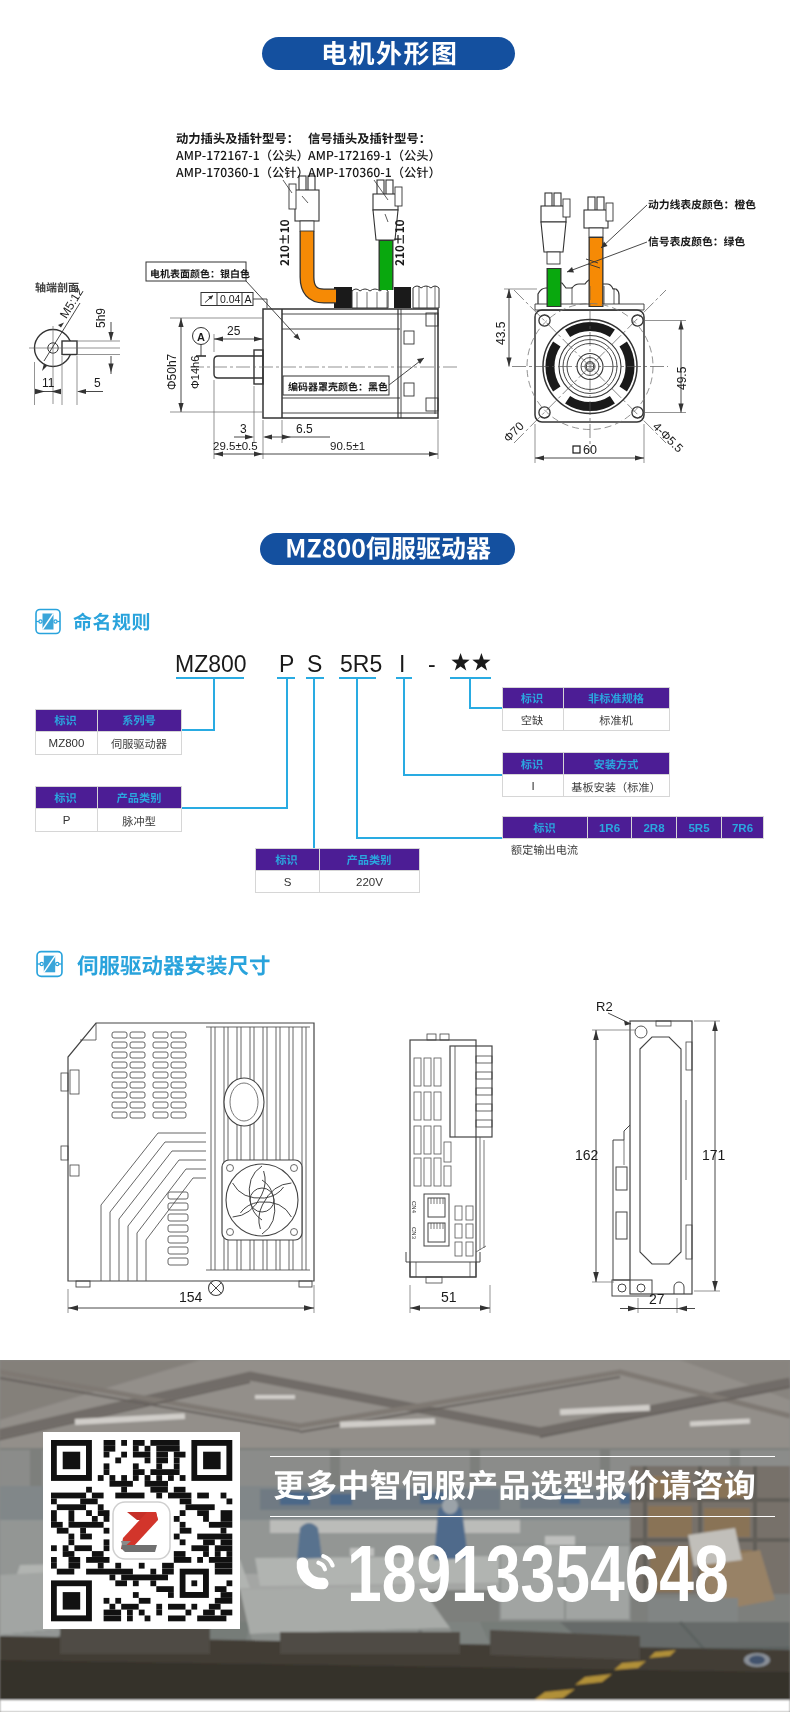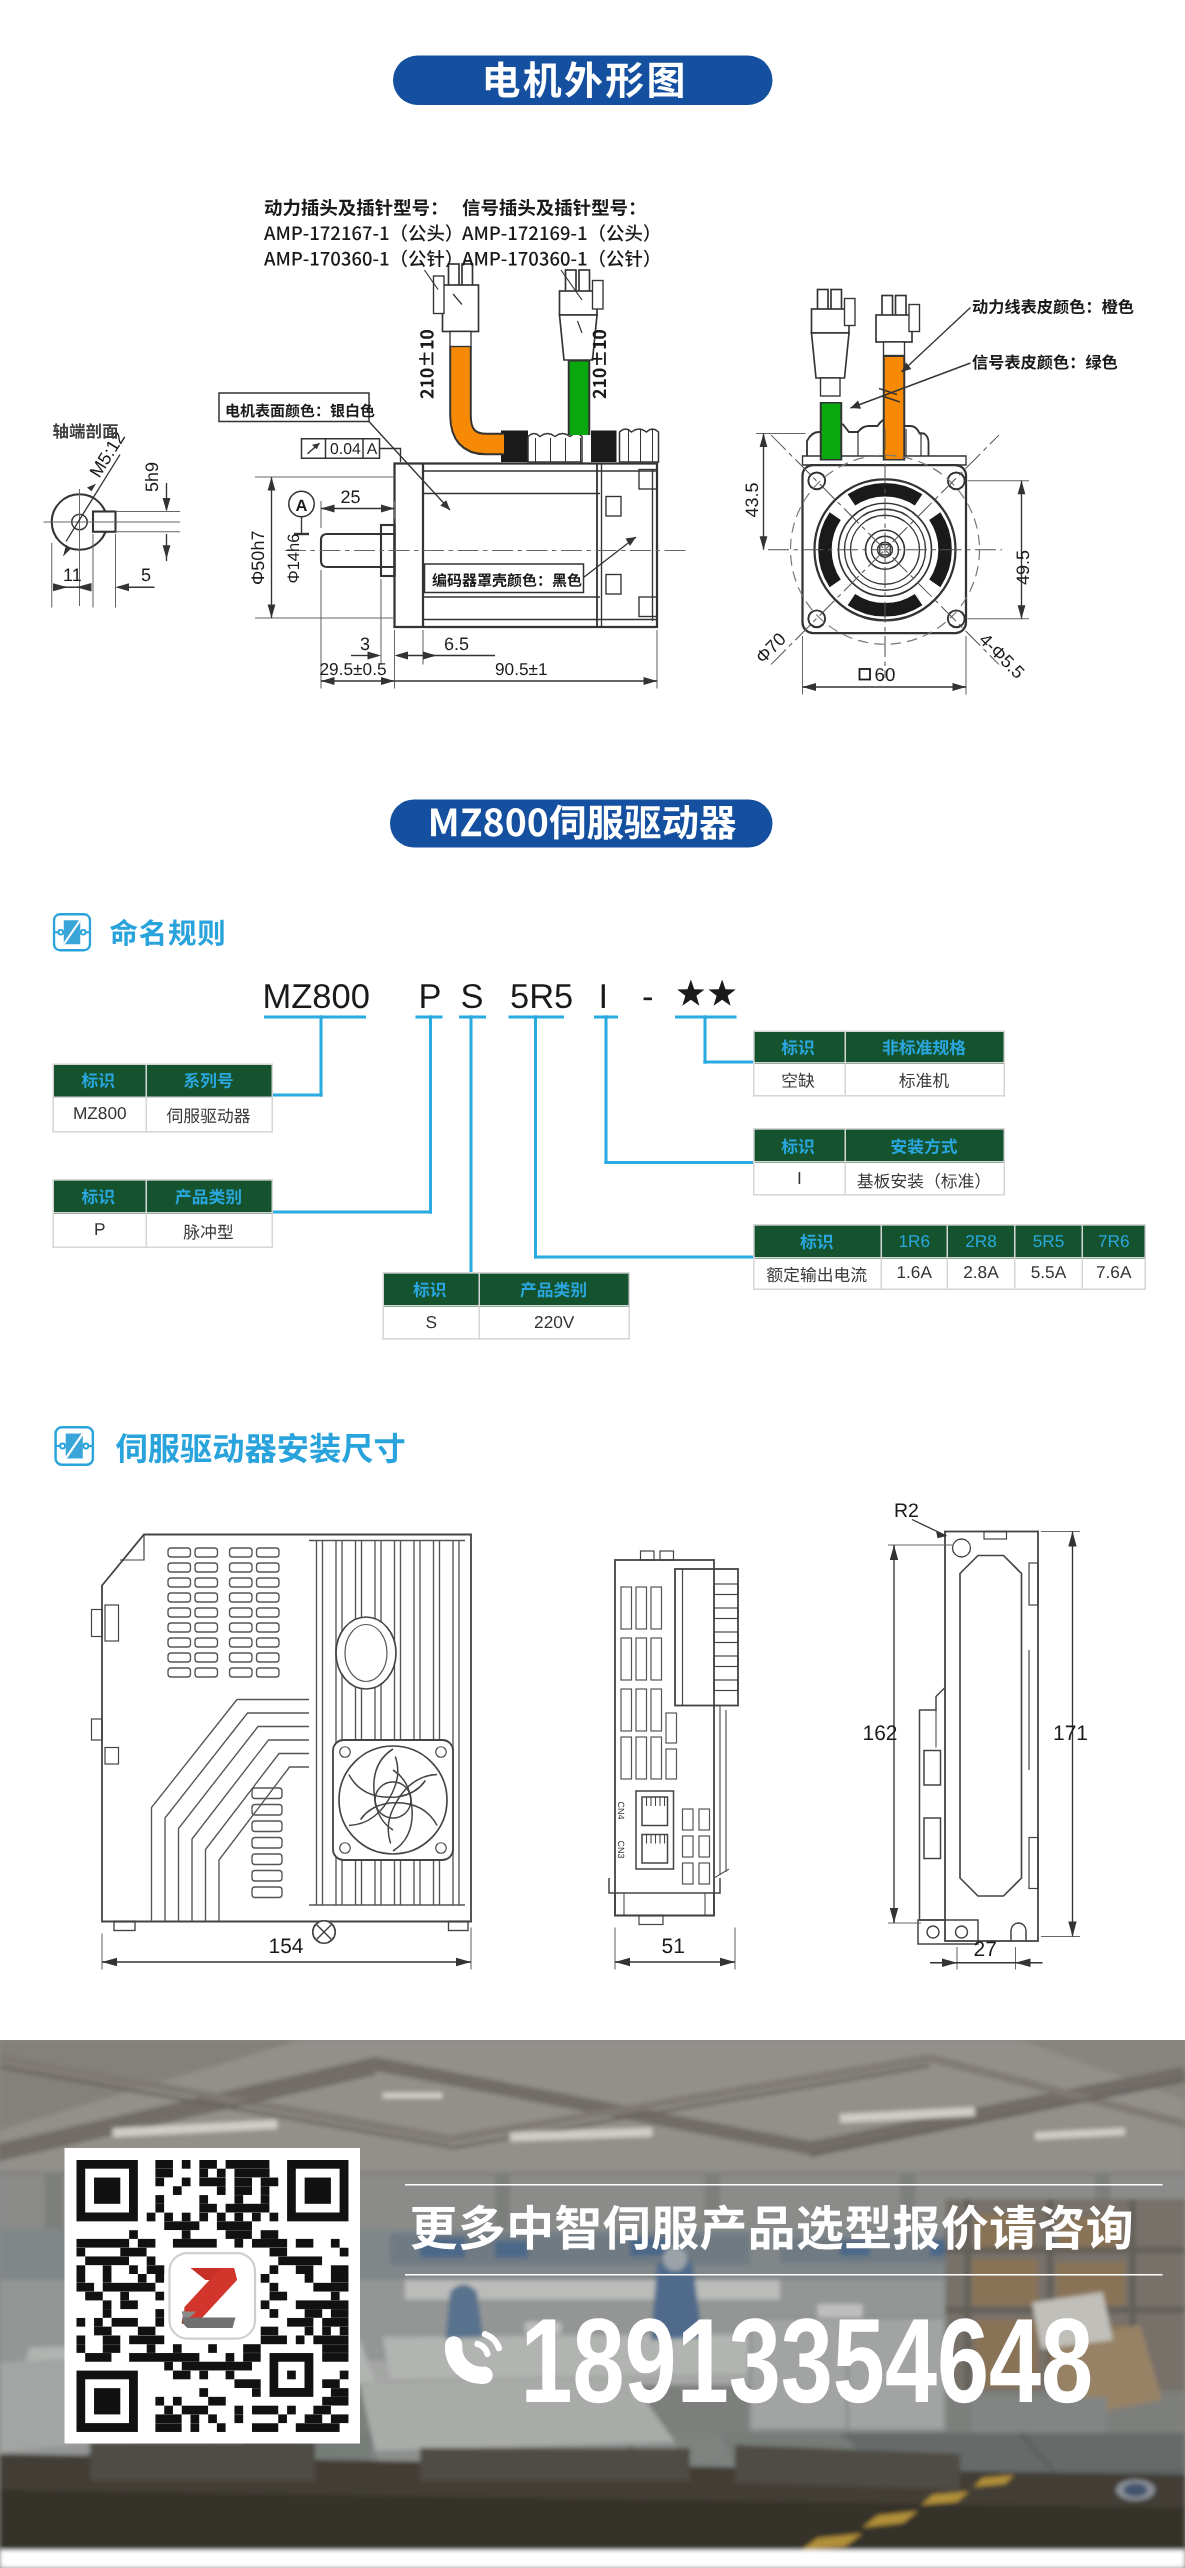--- a/index.html
+++ b/index.html
@@ -1,21 +1,21 @@
 <!DOCTYPE html>
 <html><head>
 <meta charset="utf-8">
 <style>
   html,body{margin:0;padding:0;}
   body{width:790px;height:1712px;position:relative;background:#fff;font-family:"Liberation Sans", sans-serif;overflow:hidden;}
   .abs{position:absolute;}
   .pill{position:absolute;background:#14509f;color:#fff;font-weight:bold;text-align:center;border-radius:17px;}
   .tbl{position:absolute;border-collapse:collapse;font-size:11.5px;color:#333;}
   .tbl td{border:1px solid #d6d6d6;text-align:center;padding:0;}
-  .tbl .h{background:#14532d;color:#2aa7df;font-weight:normal;}
+  .tbl .h{background:#4c1d95;color:#2aa7df;font-weight:bold;}
   .cy{position:absolute;background:#29abe2;}
 </style>
 </head>
 <body>
 
 <div class="pill" style="left:262px;top:37px;width:253px;height:33px;line-height:33px;font-size:26px;letter-spacing:1px;"></div>
 
 <div class="abs" style="left:0;top:90px;">
 <svg width="790" height="430" viewBox="0 90 790 430" xmlns="http://www.w3.org/2000/svg" font-family="Liberation Sans, sans-serif">
 <defs>
@@ -415,27 +415,20 @@
   </table>
 
 <table class="tbl" style="left:502px;top:816px;width:262px;">
 <tbody>
       <tr class="h">
         <td style="width:84px;height:21px;" class="h"></td>
         <td class="h" style="width:43px;">1R6</td>
         <td class="h" style="width:44px;">2R8</td>
         <td class="h" style="width:44px;">5R5</td>
         <td class="h">7R6</td>
-      </tr>
-<tr>
-        <td style="height:20px;"></td>
-        <td>1.6A</td>
-        <td>2.8A</td>
-        <td>5.5A</td>
-        <td>7.6A</td>
       </tr>
 </tbody>
   </table>
 
 <div class="abs" style="left:36px;top:950px;">
 <svg width="27" height="28" viewBox="0 0 26 27">
 <rect x="1" y="1.5" width="24" height="24" rx="4" fill="none" stroke="#29a3dc" stroke-width="1.6"></rect>
 <rect x="7.5" y="5.5" width="11" height="16" fill="#3aa5d9"></rect>
 <line x1="18.5" y1="5.5" x2="7.5" y2="21.5" stroke="#fff" stroke-width="1.4"></line>
 <line x1="1" y1="13.5" x2="6" y2="13.5" stroke="#29a3dc" stroke-width="1.2"></line>

